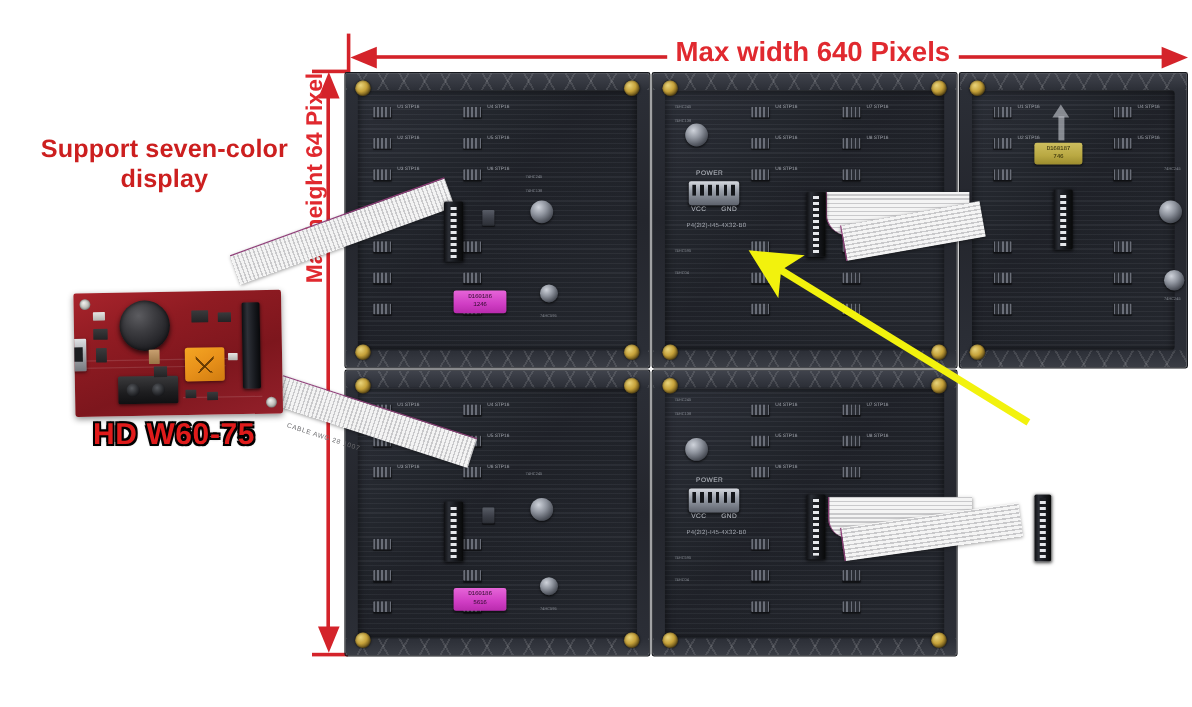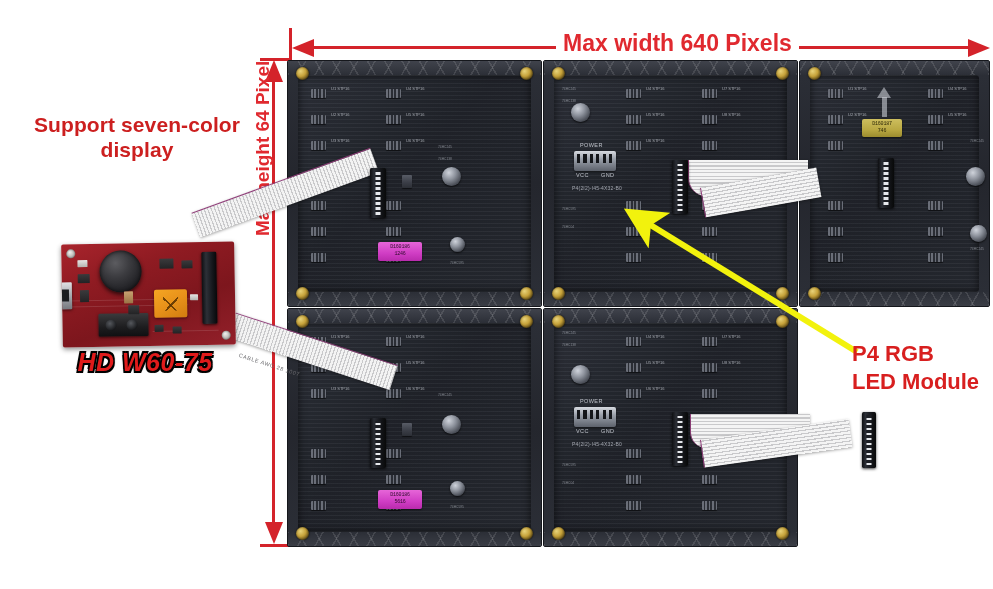--- a/index.html
+++ b/index.html
@@ -28,21 +28,20 @@
   }
   #caption-top   { left: 8px;  top: 52px;  width: 258px; font-size: 21px; }
   #caption-second{ left: 6px;  top: 113px; width: 262px; font-size: 21px; }
 
   #label-card {
     position: absolute;
     left: 60px; top: 348px; width: 170px;
     text-align: center;
     font-size: 25px;
     font-weight: bold;
-    font-style: italic;
     color: #e01b1b;
     letter-spacing: .5px;
     text-shadow:
       -1.6px -1.6px 0 #000, 1.6px -1.6px 0 #000,
       -1.6px  1.6px 0 #000, 1.6px  1.6px 0 #000,
        0 0 3px #000;
   }
 
   #label-module {
     position: absolute;
@@ -630,16 +629,14 @@
 
   <svg id="yellow-arrow" viewBox="0 0 993 589" xmlns="http://www.w3.org/2000/svg">
     <defs>
       <marker id="yhead" markerWidth="7" markerHeight="7" refX="5.6" refY="3.5" orient="auto">
         <path d="M0,0 L7,3.5 L0,7 L1.7,3.5 Z" fill="#f2f20d"></path>
       </marker>
     </defs>
     <line x1="857" y1="352" x2="631" y2="213" stroke="#f2f20d" stroke-width="6" marker-end="url(#yhead)"></line>
   </svg>
 
-  <div id="label-module">P4 RGB
-LED Module</div>
 
 </div>
 
 </body></html>

